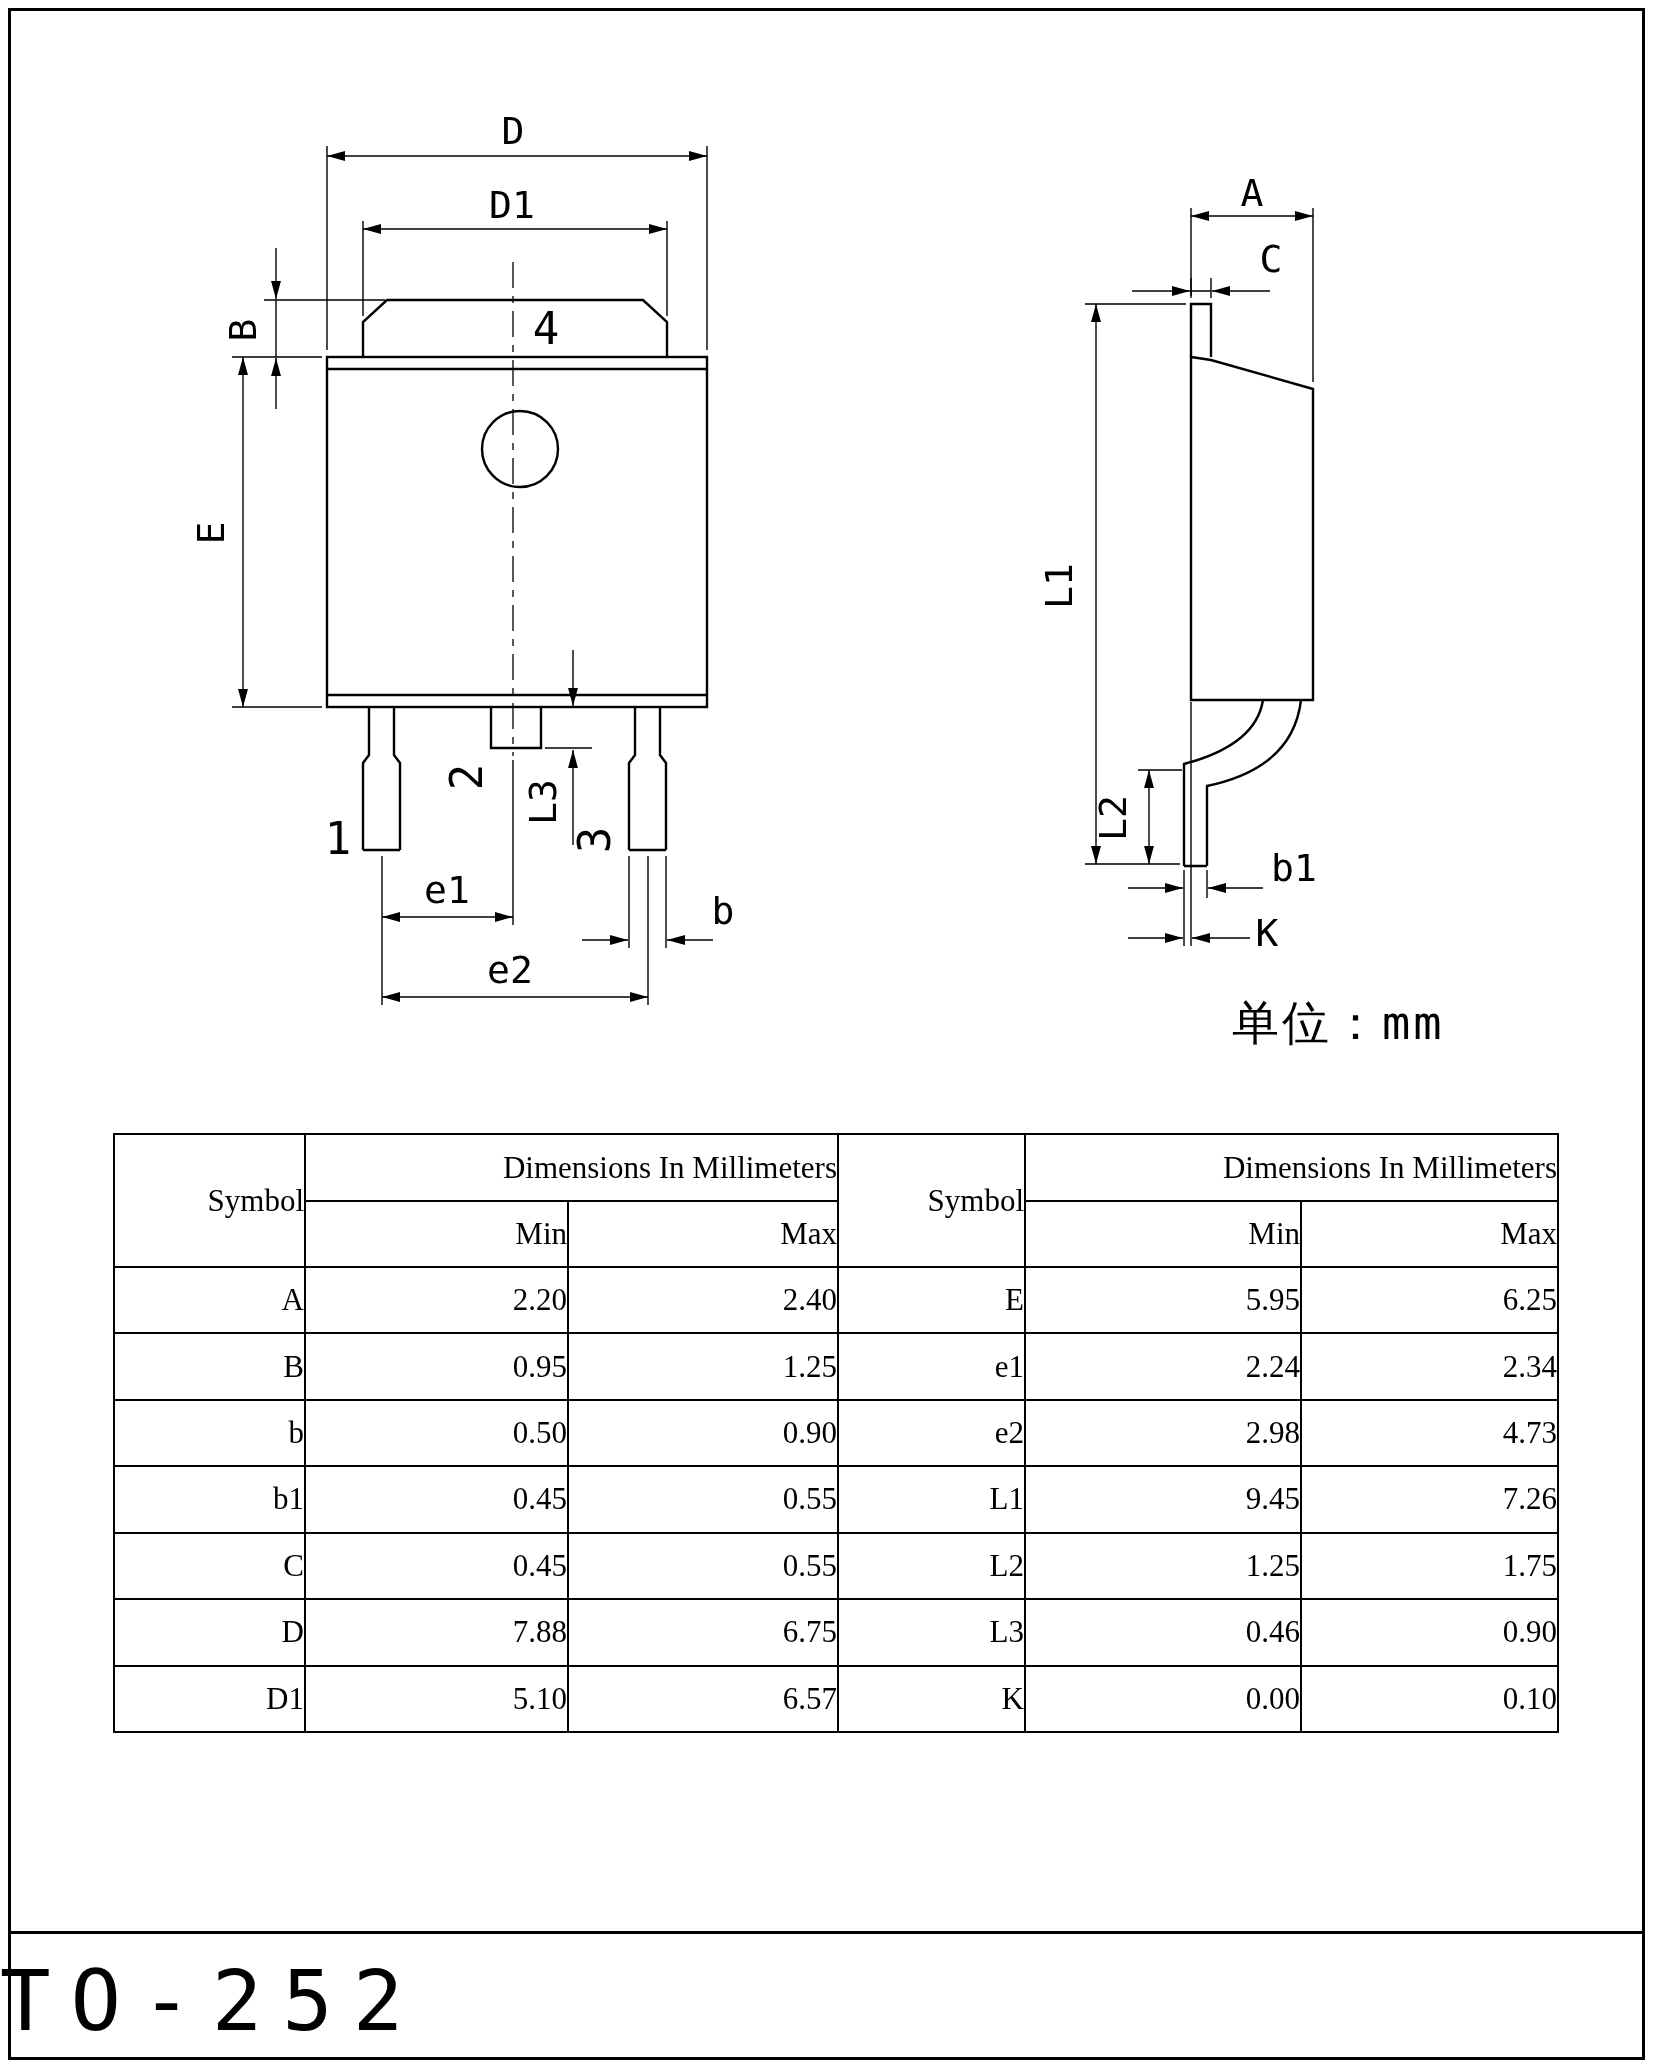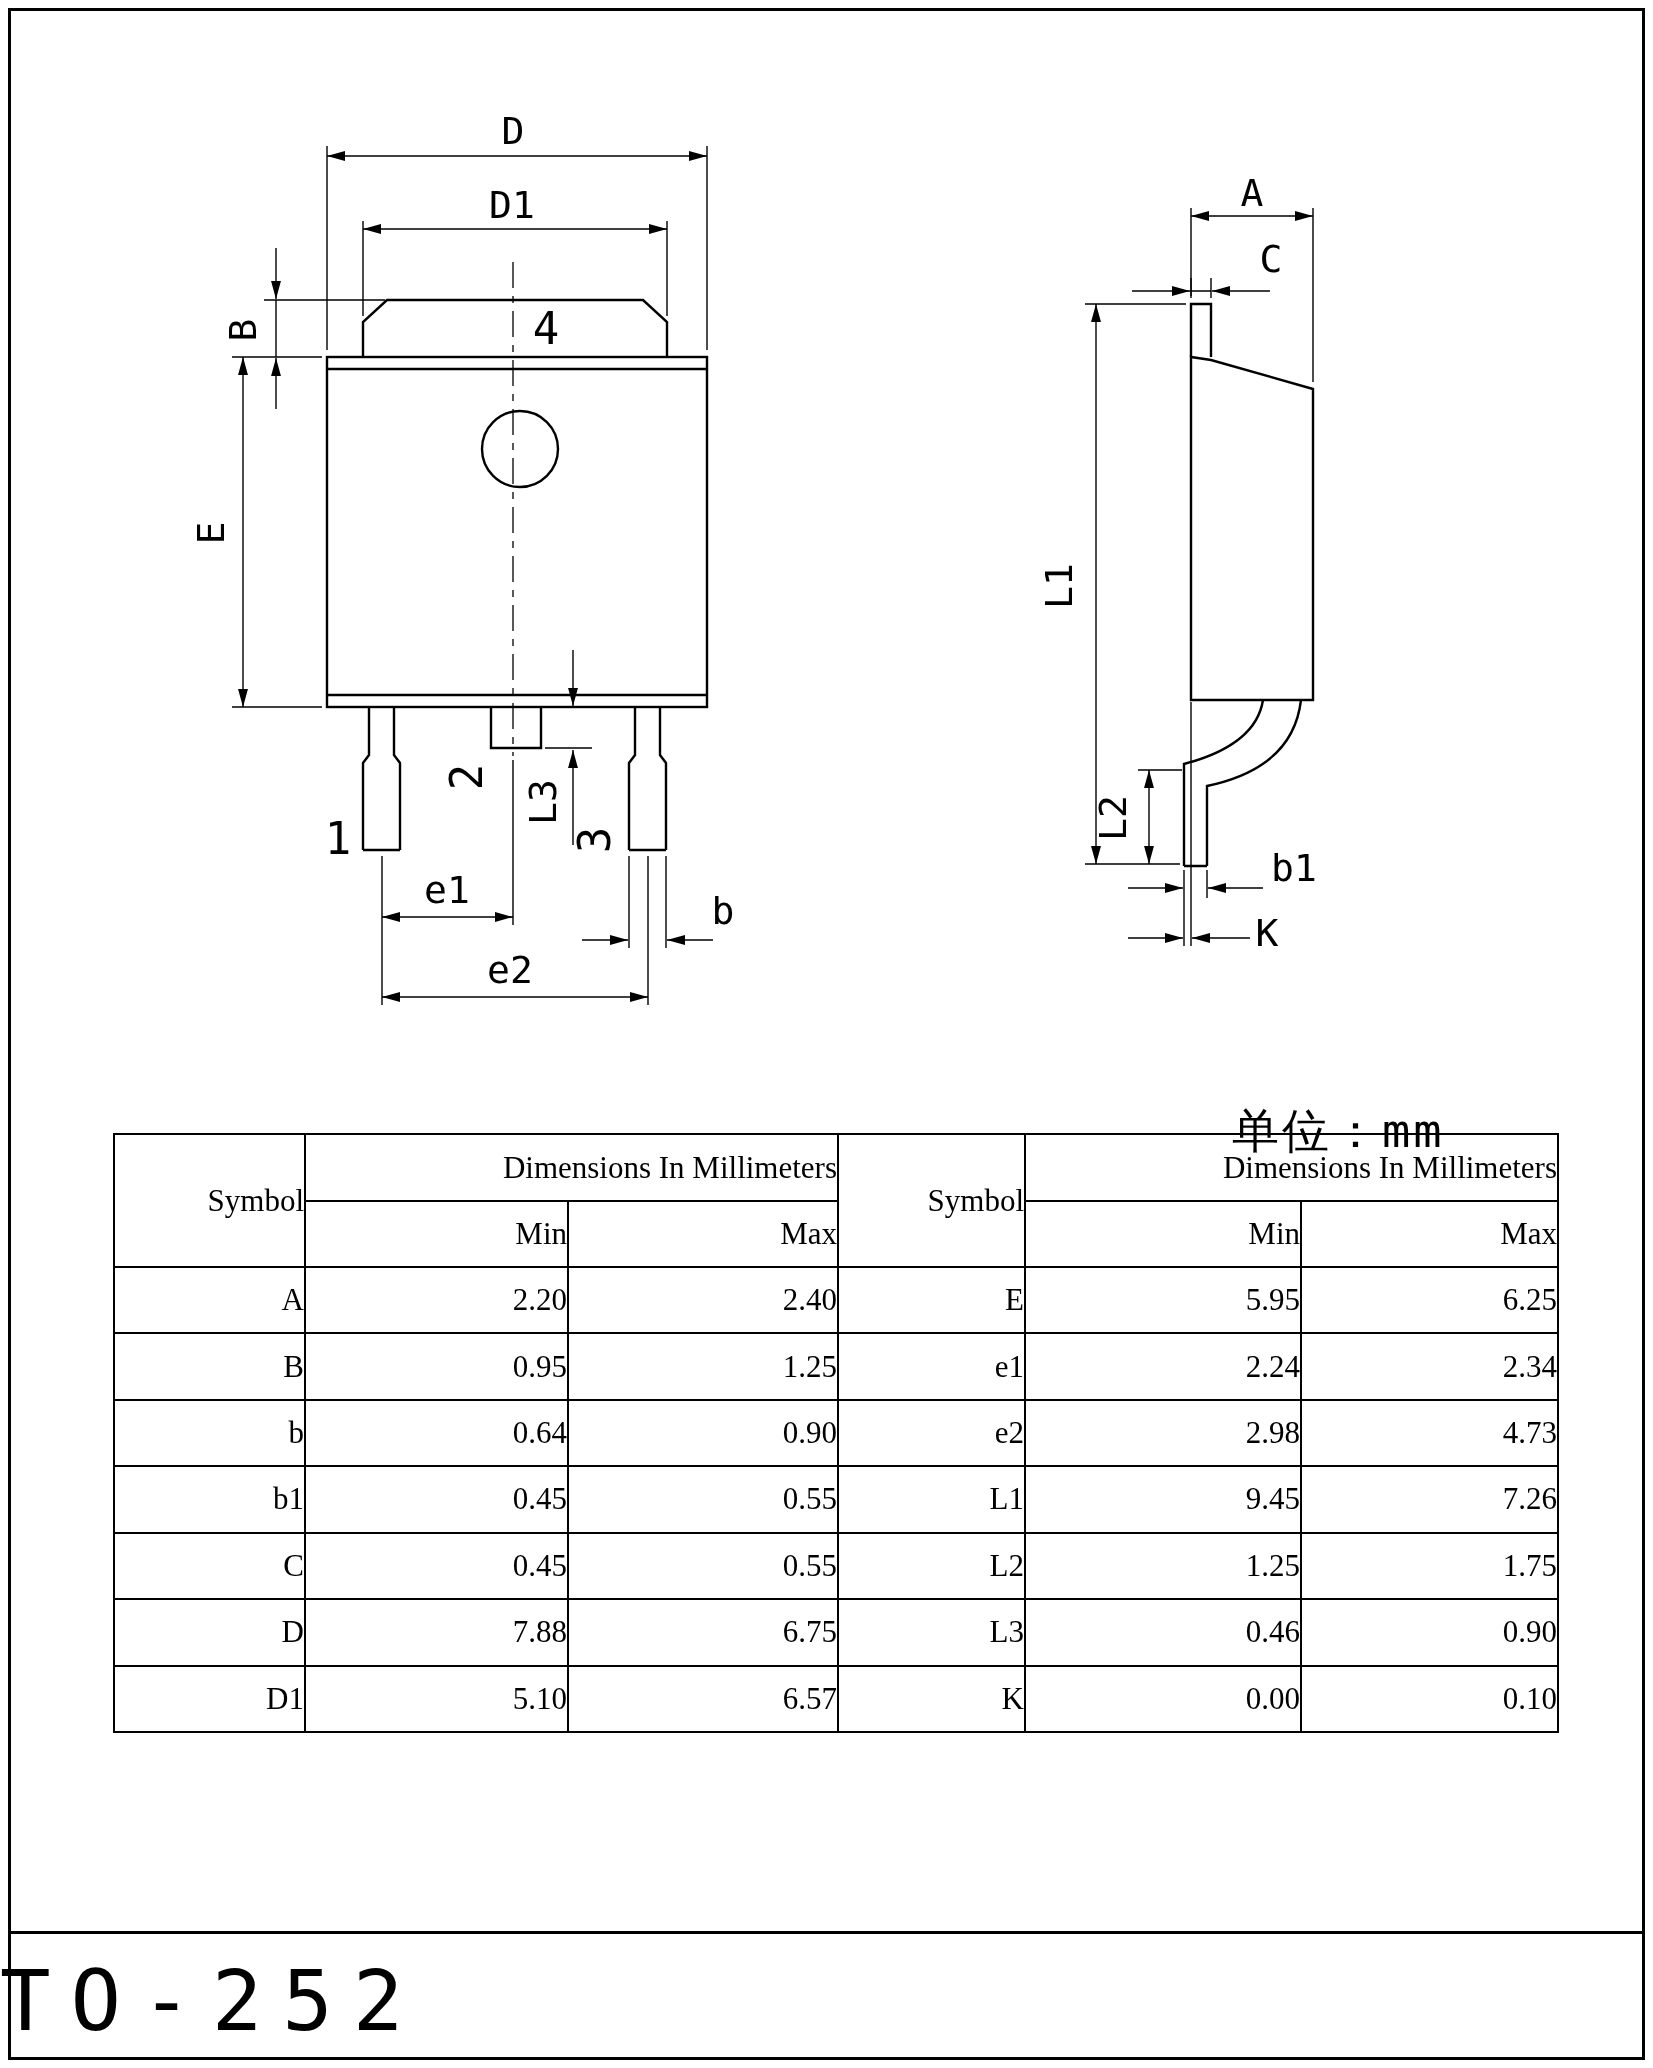--- a/index.html
+++ b/index.html
@@ -12,21 +12,21 @@
   svg.drawing { position:absolute; left:0; top:0; width:1653px; height:2068px; }
 
   .part  { stroke:#000; stroke-width:2.4; fill:none; stroke-linejoin:miter; }
   .dim path, .dim line { stroke:#000; stroke-width:1.4; fill:none; }
   .cline { stroke:#000; stroke-width:1.3; fill:none; stroke-dasharray:26 8 7 8; }
   .lbl   { fill:#000; stroke:none; font-family:"DejaVu Sans Mono","Liberation Mono",monospace;
            font-size:38px; text-anchor:middle; }
   .pin-num { font-size:44px; }
 
   .unit-label {
-    position:absolute; left:1232px; top:1100px;
+    position:absolute; left:1232px; top:992px;
     font-family:"DejaVu Sans Mono","DejaVu Sans",monospace;
     font-size:47px; letter-spacing:3px; white-space:nowrap;
   }
 
   table.dim-table {
     position:absolute; left:113px; top:1133px; width:1444px; height:600px;
     border-collapse:collapse; table-layout:fixed;
     font-family:"Liberation Serif","DejaVu Serif",serif; font-size:31px;
   }
   table.dim-table td {
@@ -195,21 +195,21 @@
       <tr>
         <td>B</td>
         <td>0.95</td>
         <td>1.25</td>
         <td>e1</td>
         <td>2.24</td>
         <td>2.34</td>
       </tr>
       <tr>
         <td>b</td>
-        <td>0.64</td>
+        <td>0.50</td>
         <td>0.90</td>
         <td>e2</td>
         <td>2.98</td>
         <td>4.73</td>
       </tr>
       <tr>
         <td>b1</td>
         <td>0.45</td>
         <td>0.55</td>
         <td>L1</td>

